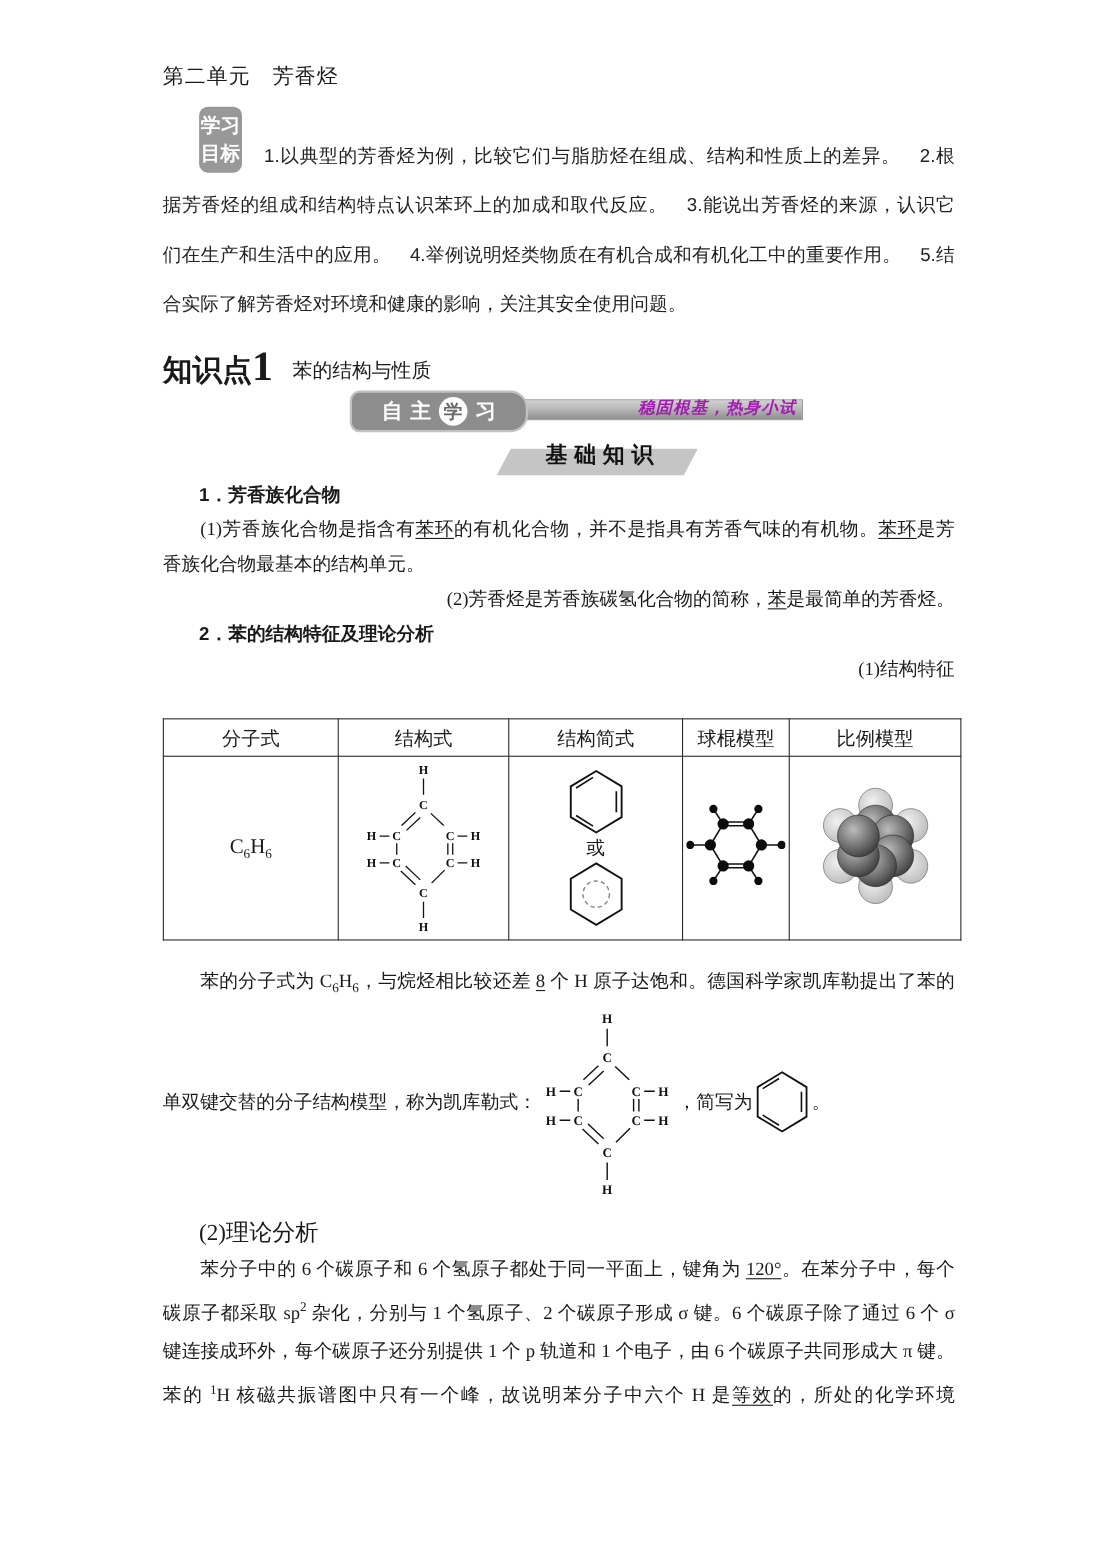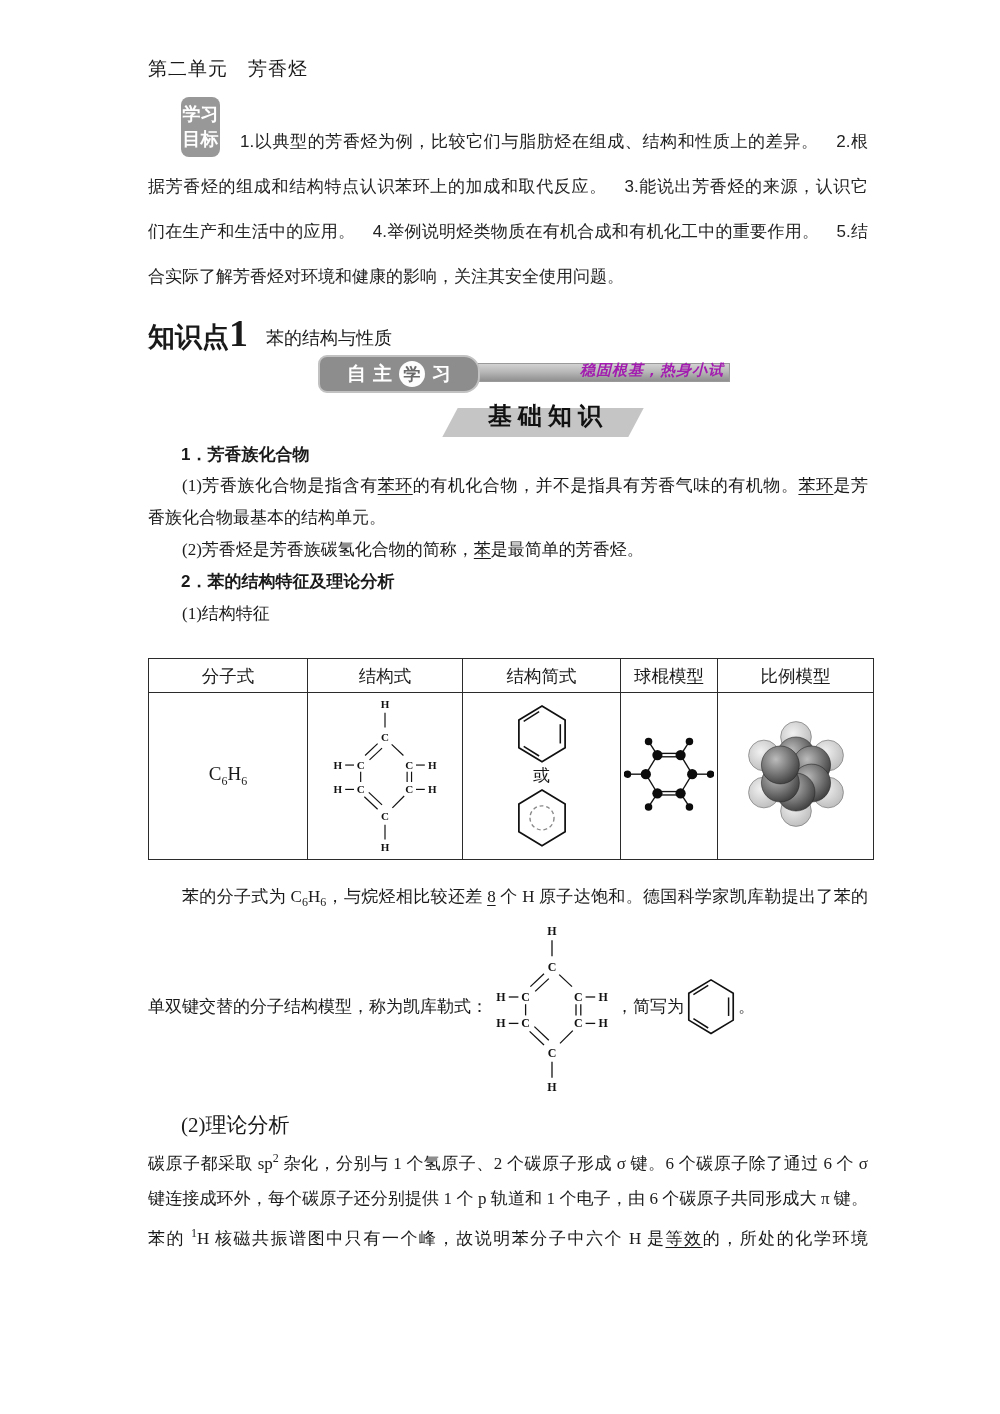--- a/index.html
+++ b/index.html
@@ -37,30 +37,30 @@
   .tab-circle{width:26px;height:26px;border-radius:50%;background:#fdfdfd;display:flex;
               align-items:center;justify-content:center;}
   .tab-circle .ch{color:#6a6a6a;font-size:17px;}
   .banner-slogan{position:absolute;right:6px;top:6px;font-family:"Liberation Sans",sans-serif;
                  font-weight:bold;font-size:15px;color:#a21caf;letter-spacing:1px;font-style:italic;}
 
   
   .basics{position:relative;width:fit-content;margin:8px auto 0;transform:translateX(40px);
           padding:1px 10px;}
   .basics-text{position:relative;z-index:1;font-family:"Liberation Sans",sans-serif;font-weight:bold;
-               font-size:24px;letter-spacing:6px;color:#111;}
+               font-size:20px;letter-spacing:6px;color:#111;}
   .basics-bg{position:absolute;z-index:0;left:-28px;right:-18px;top:9px;bottom:-4px;
              background:#c5c5c5;transform:skewX(-28deg);}
 
   
   .h-bold{font-family:"Liberation Sans",sans-serif;font-weight:bold;font-size:17px;
           line-height:31px;margin-top:6px;text-indent:33px;}
   .h-bold.h2x{margin-top:0;line-height:32px;}
   .p-line{font-size:17px;line-height:32px;}
-  .ind{text-indent:2em;}
+  .ind{text-indent:2em;text-align:right;}
   .u{text-decoration:underline;text-underline-offset:3px;}
   sub{font-size:12px;}
   sup{font-size:12px;}
 
   
   table.tbl{margin-top:28px;border-collapse:collapse;table-layout:fixed;width:720px;}
   .tbl th,.tbl td{border:1.5px solid #2b2b2b;text-align:center;vertical-align:middle;padding:0;}
   .tbl th{height:33px;font-family:"Liberation Sans",sans-serif;font-weight:normal;font-size:17.5px;}
   .tbl td{height:166px;}
   .formula{font-size:19px;}
@@ -299,18 +299,19 @@
         <line x1="46" y1="21" x2="46" y2="41"></line>
         <line x1="8" y1="44" x2="24" y2="54"></line>
       </g>
     </svg>
     <span class="txt">。</span>
   </div>
 
   <div class="sub-plain">(2)理论分析</div>
 
   <div class="theory">
+    <div class="p-line ind jst"><span>苯分子中的 6 个碳原子和 6 个氢原子都处于同一平面上，键角为 </span><span class="u">120°</span><span>。在苯分子中，每个</span></div>
     <div class="p-line jst"><span>碳原子都采取 sp</span><sup>2</sup><span> 杂化，分别与 1 个氢原子、2 个碳原子形成 σ 键。6 个碳原子除了通过 6 个 σ</span></div>
     <div class="p-line jst"><span>键连接成环外，每个碳原子还分别提供 1 个 p 轨道和 1 个电子，由 6 个碳原子共同形成大 π 键。</span></div>
     <div class="p-line jst"><span>苯的 </span><sup>1</sup><span>H 核磁共振谱图中只有一个峰，故说明苯分子中六个 H 是</span><span class="u">等效</span><span>的，所处的化学环境</span></div>
   </div>
 
 </div>
 
 </body></html>

